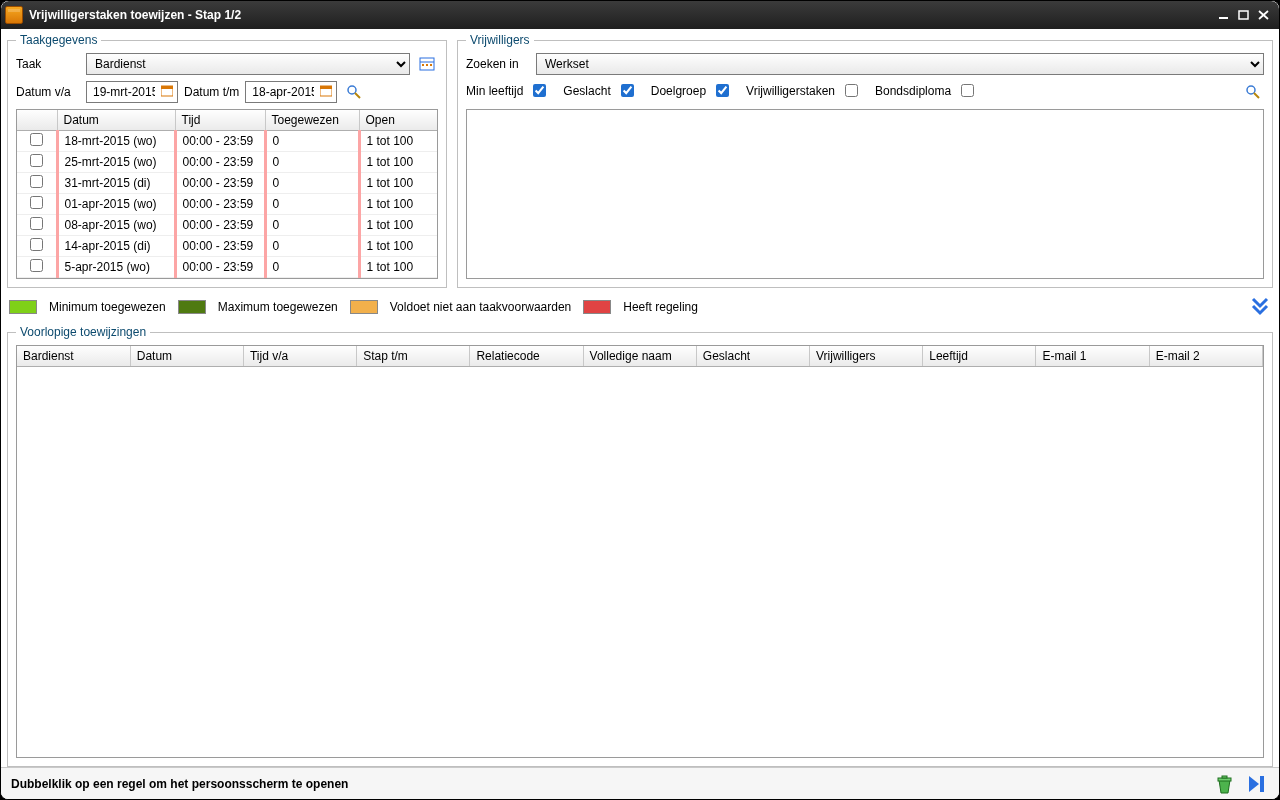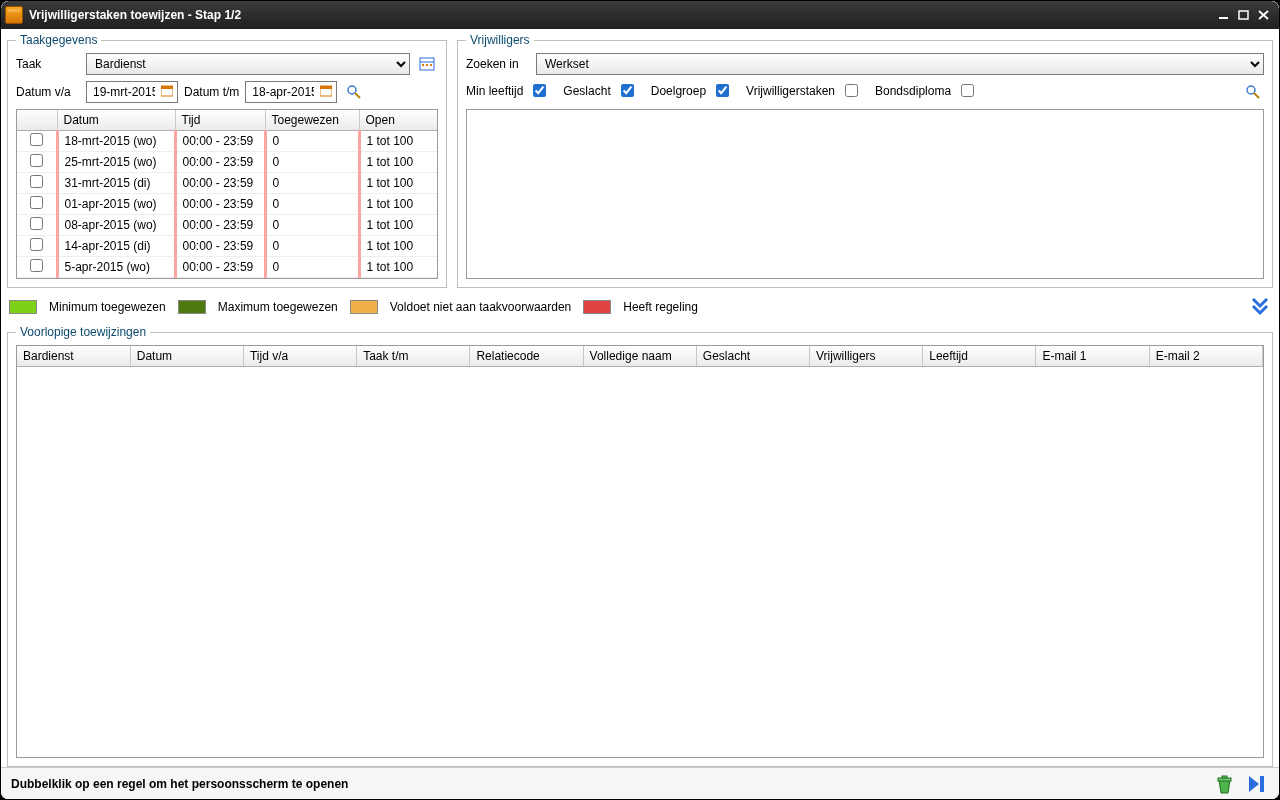--- a/index.html
+++ b/index.html
@@ -308,21 +308,21 @@
 
     <fieldset class="groupbox voorlopig">
       <legend>Voorlopige toewijzingen</legend>
       <div class="wide-grid">
         <table class="assigngrid">
           <thead>
               <tr id="assign-head">
                 <th>Bardienst</th>
                 <th>Datum</th>
                 <th>Tijd v/a</th>
-                <th>Taak t/m</th>
+                <th>Stap t/m</th>
                 <th>Relatiecode</th>
                 <th>Volledige naam</th>
                 <th>Geslacht</th>
                 <th>Vrijwilligers</th>
                 <th>Leeftijd</th>
                 <th>E-mail 1</th>
                 <th>E-mail 2</th>
               </tr>
             </thead>
           <tbody></tbody>

